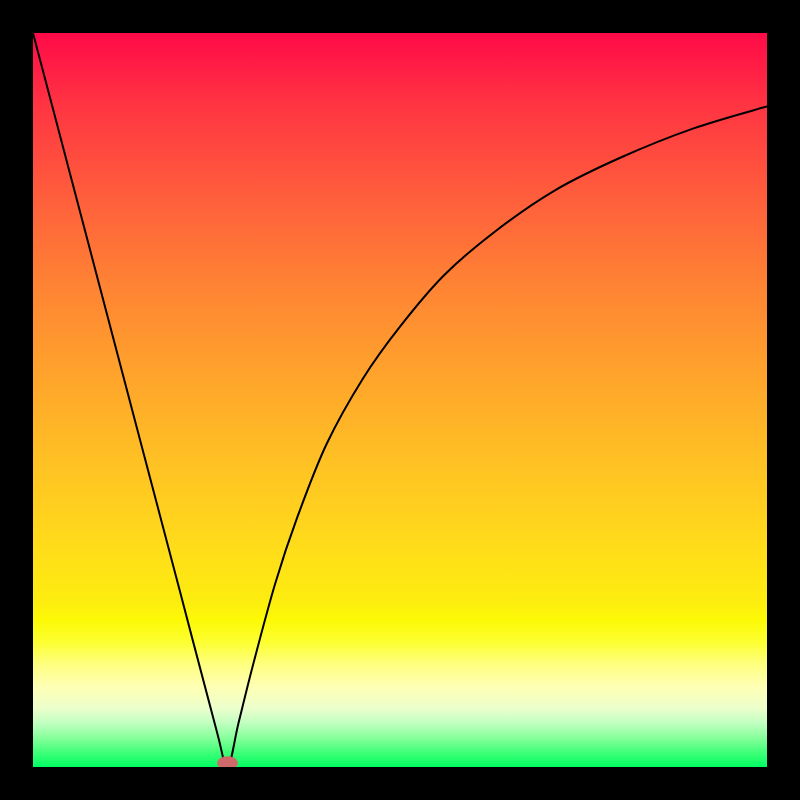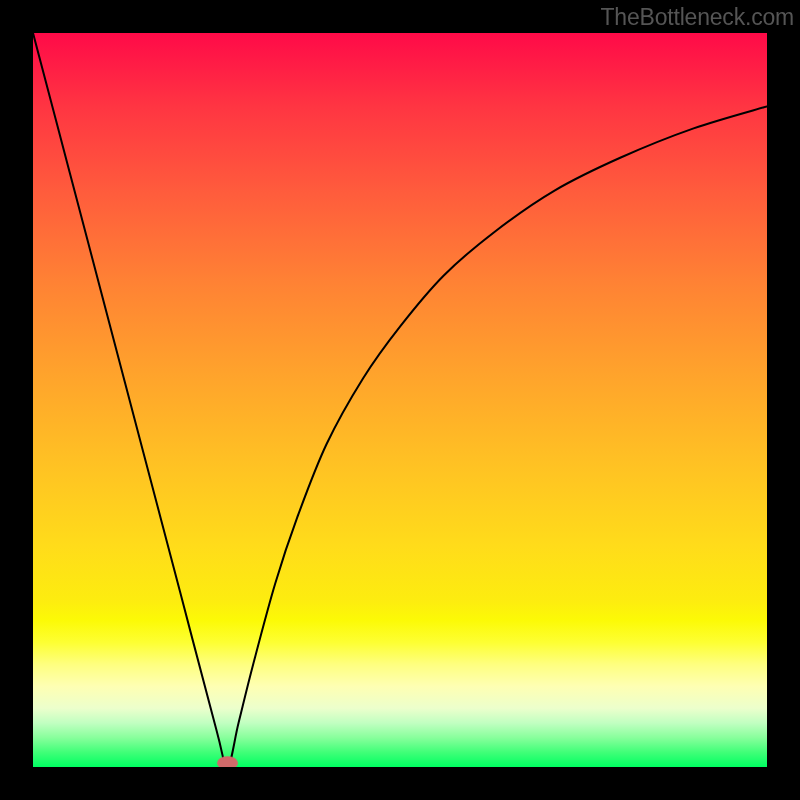--- a/index.html
+++ b/index.html
@@ -68,21 +68,20 @@
     font-size: 23px;
     font-weight: 400;
     letter-spacing: -0.2px;
     font-family: Arial, Helvetica, sans-serif;
   }
 </style>
 </head>
 <body>
 
 <div class="stage">
-  <div class="watermark">TheBottleneck.com</div>
 
   <div class="plot">
     <div class="grad"></div>
     <svg class="curve" viewBox="0 0 734 734" preserveAspectRatio="none">
       <path fill="none" stroke="#000000" stroke-width="2.0" stroke-linecap="round" d="M 0 0 C 6.12 23.24, 24.47 92.97, 36.70 139.46 C 48.93 185.95, 61.17 232.43, 73.40 278.92 C 85.63 325.41, 97.87 371.89, 110.10 418.38 C 122.33 464.87, 134.57 511.35, 146.80 557.84 C 159.03 604.33, 175.55 667.94, 183.50 697.30 C 191.45 726.66, 190.84 735.22, 194.51 734.00 C 198.18 732.78, 201.24 707.09, 205.52 689.96 C 209.80 672.83, 214.08 654.48, 220.20 631.24 C 226.32 608.00, 234.88 574.97, 242.22 550.50 C 249.56 526.03, 255.68 507.68, 264.24 484.44 C 272.80 461.20, 282.59 434.28, 293.60 411.04 C 304.61 387.80, 318.07 364.55, 330.30 344.98 C 342.53 325.41, 353.54 310.73, 367.00 293.60 C 380.46 276.47, 395.14 258.12, 411.04 242.22 C 426.94 226.32, 444.07 212.25, 462.42 198.18 C 480.77 184.11, 500.34 170.04, 521.14 157.81 C 541.94 145.58, 563.96 135.18, 587.20 124.78 C 610.44 114.38, 636.13 103.98, 660.60 95.42 C 685.07 86.86, 721.77 77.07, 734.00 73.40"></path>
       <ellipse cx="194.51" cy="730.00" rx="10.28" ry="6.61" fill="#d06a6a" stroke="#d06a6a" stroke-width="0.5"></ellipse>
     </svg>
   </div>
 </div>
 

